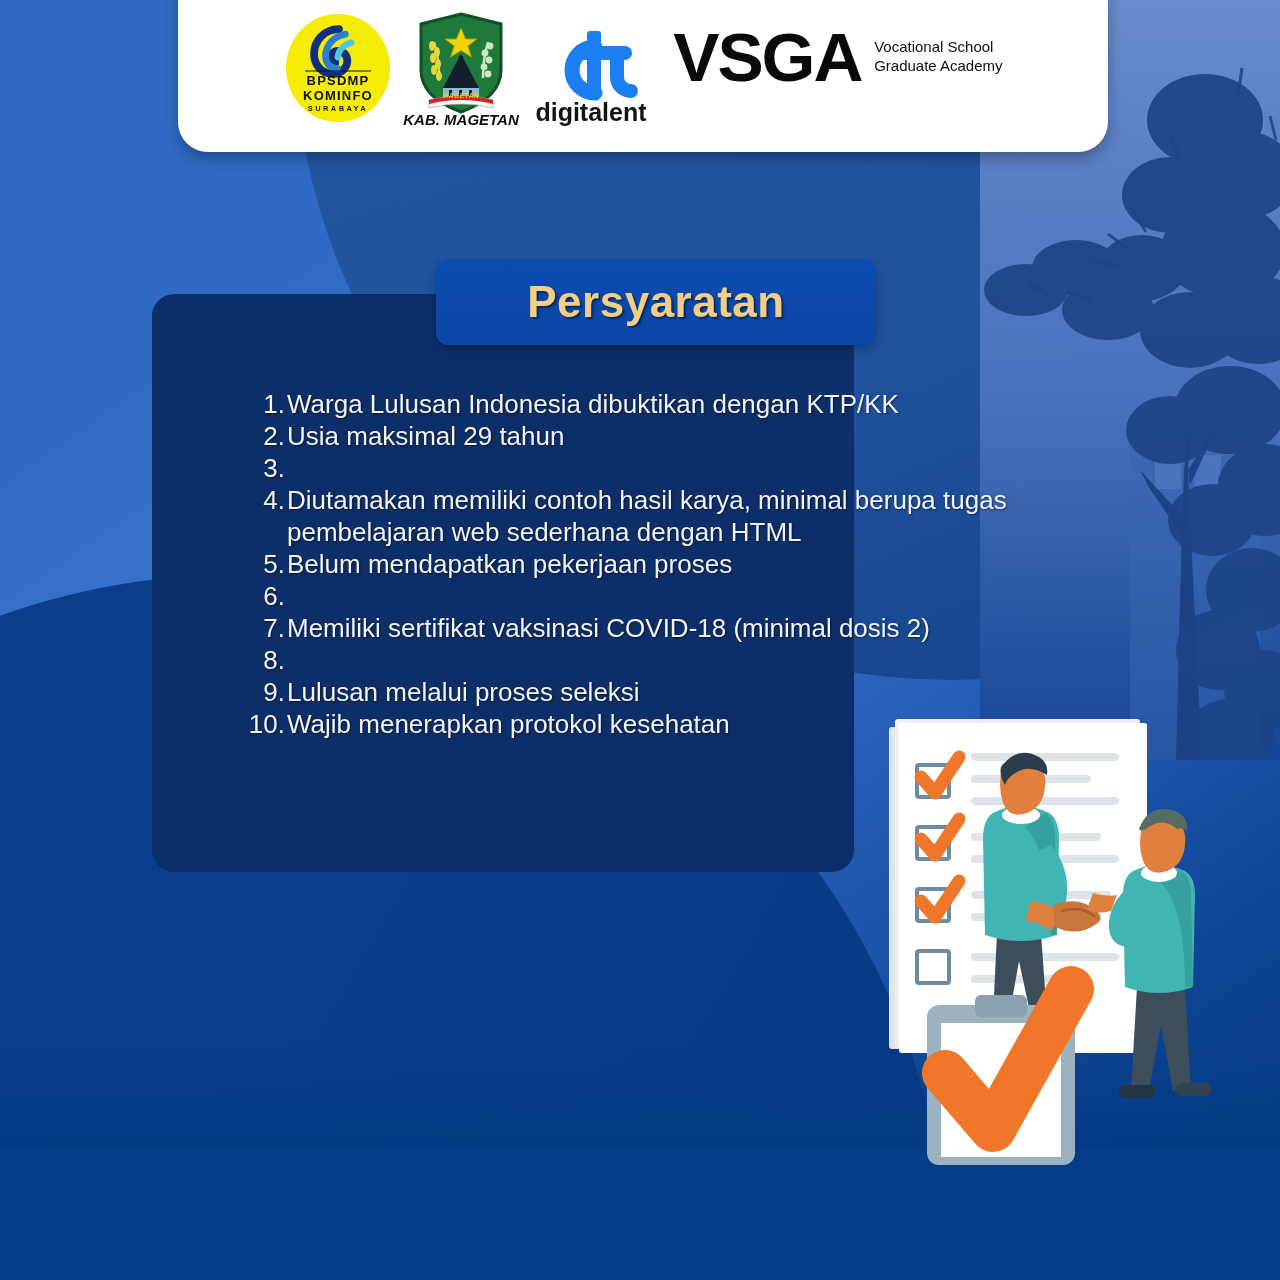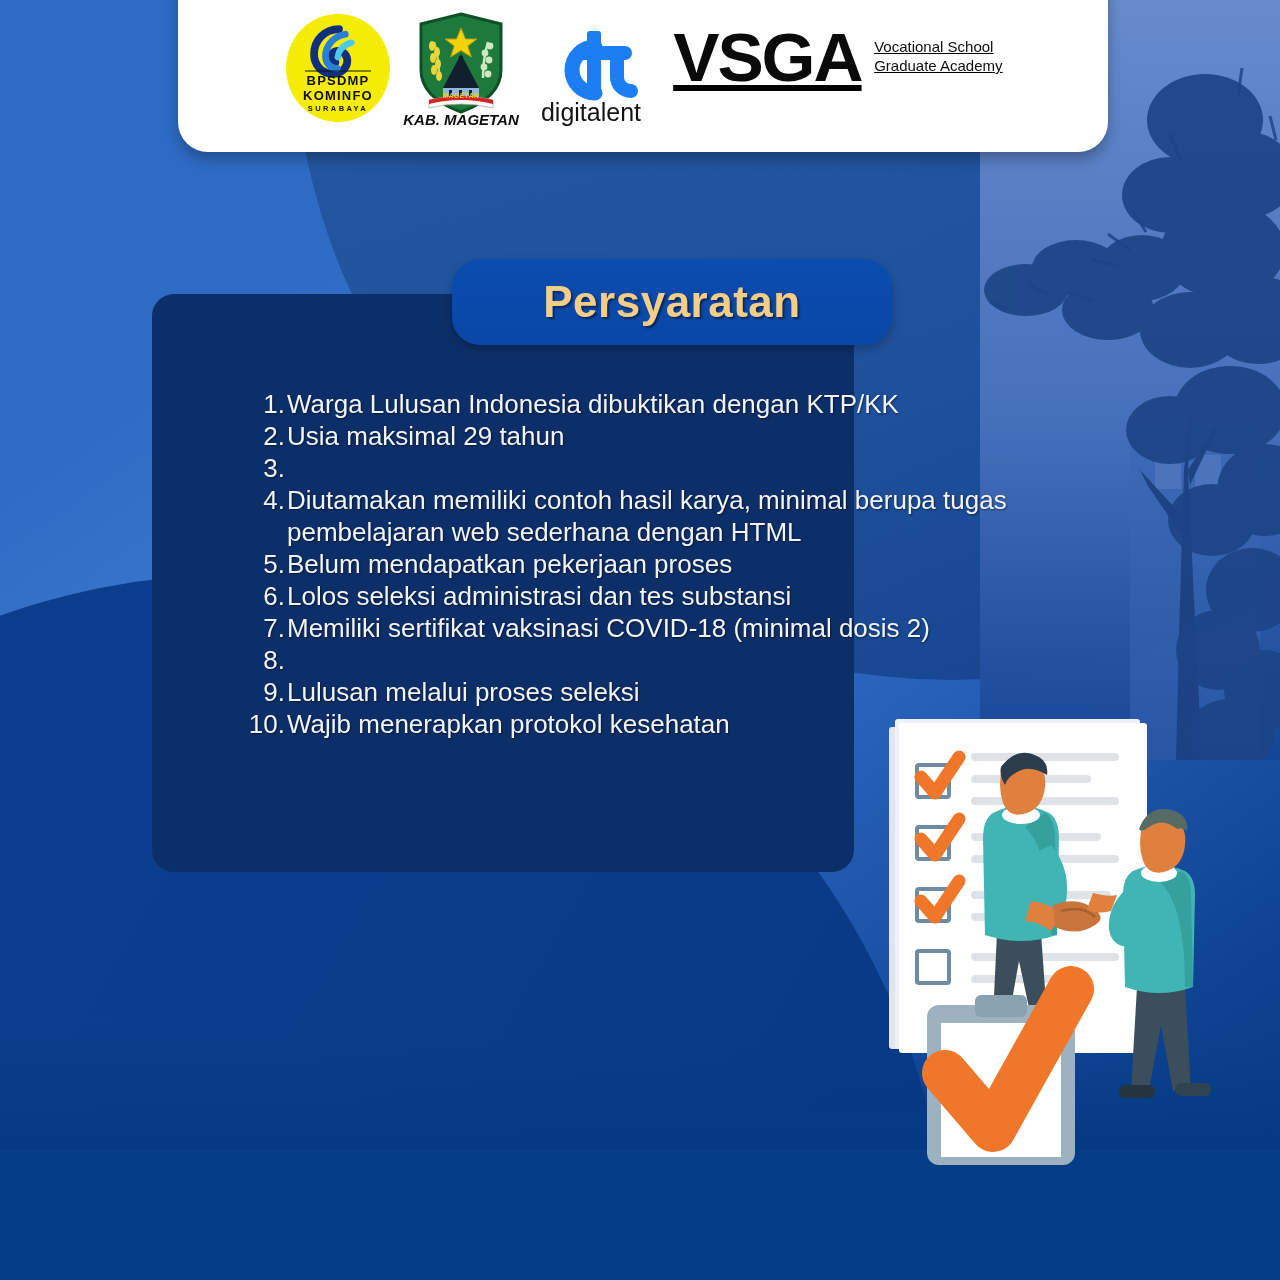--- a/index.html
+++ b/index.html
@@ -63,42 +63,42 @@
 
   
   .logo-kominfo { width:110px; height:110px; position:relative; margin-right:8px; }
   .logo-kominfo svg { width:100%; height:100%; display:block; }
 
   
   .logo-magetan { width:120px; height:120px; position:relative; font-style:italic;}
   .logo-magetan svg { width:100%; height:100%; display:block; }
 
   
-  .logo-digitalent { width:140px; height:118px; position:relative; margin-right:14px;}
+  .logo-digitalent { width:140px; height:118px; position:relative; margin-right:14px;font-weight:bold;}
   .logo-digitalent svg { width:100%; height:100%; display:block; }
 
   
-  .logo-vsga { display:flex; align-items:center; gap:14px; margin-top:-22px;text-decoration:underline; }
+  .logo-vsga { display:flex; align-items:center; gap:14px; margin-top:-22px; }
   .vsga-word {
     font-family:"Liberation Sans", sans-serif;
     font-weight:bold; font-size:68px; letter-spacing:-2px;
     color:#0a0a0a; line-height:1; transform:scaleX(1.02);
   }
   .vsga-sub {
     font-family:"Liberation Sans", sans-serif;
     font-size:15px; line-height:1.25; color:#0f0f0f; font-weight:400;
     white-space:nowrap;
   }
 
   
   .title-banner {
-    position:absolute; left:452px; top:259px;
+    position:absolute; left:436px; top:259px;
     width:440px; height:86px;
     background:linear-gradient(180deg,#0b4cb0 0%, #0a47a6 100%);
-    border-radius:28px;
+    border-radius:12px;
     display:flex; align-items:center; justify-content:center;
     box-shadow:0 4px 10px rgba(0,0,0,.25);
     z-index:5;
   }
   .title-text {
     font-family:"Liberation Sans", sans-serif;
     font-size:44px; font-weight:bold; letter-spacing:.5px;
     color:#f4ce86;
     text-shadow:2px 2px 2px rgba(0,0,0,.45);
   }
@@ -305,21 +305,20 @@
     <div class="req-item">
       <div class="req-num">4.</div>
       <div class="req-text">Diutamakan memiliki contoh hasil karya, minimal berupa tugas pembelajaran web sederhana dengan HTML</div>
     </div>
     <div class="req-item">
       <div class="req-num">5.</div>
       <div class="req-text">Belum mendapatkan pekerjaan proses</div>
     </div>
     <div class="req-item">
       <div class="req-num">6.</div>
-      <div class="req-text">Lolos seleksi administrasi dan tes substansi</div>
     </div>
     <div class="req-item">
       <div class="req-num">7.</div>
       <div class="req-text">Memiliki sertifikat vaksinasi COVID-18 (minimal dosis 2)</div>
     </div>
     <div class="req-item">
       <div class="req-num">8.</div>
     </div>
     <div class="req-item">
       <div class="req-num">9.</div>

